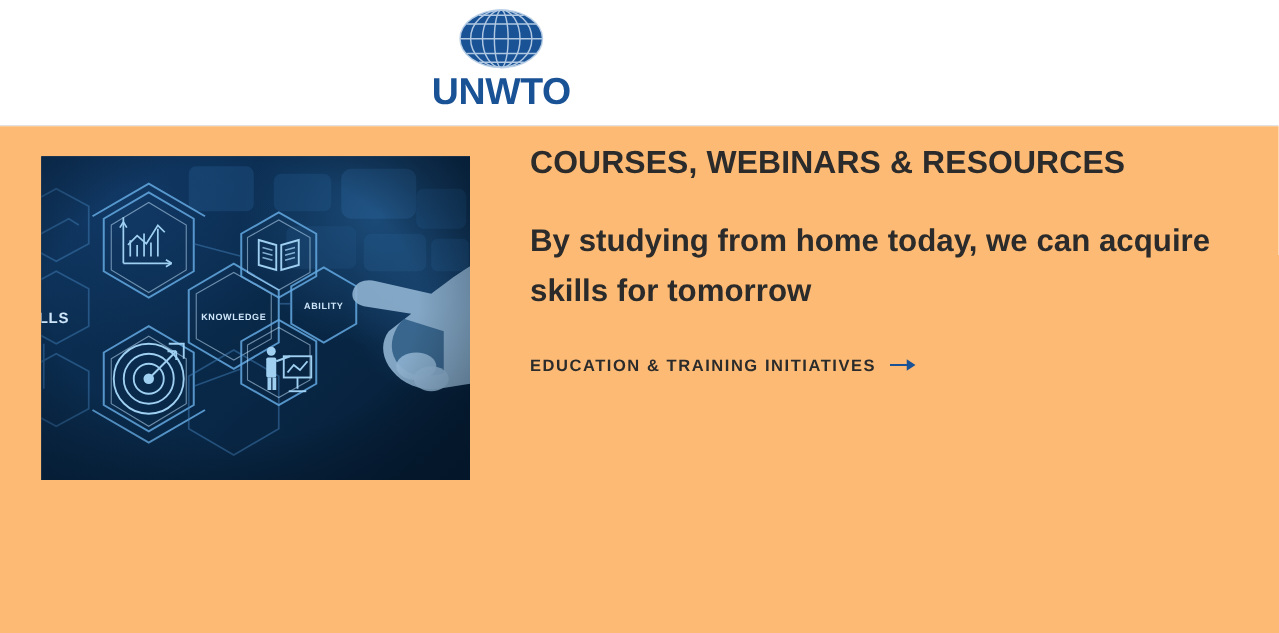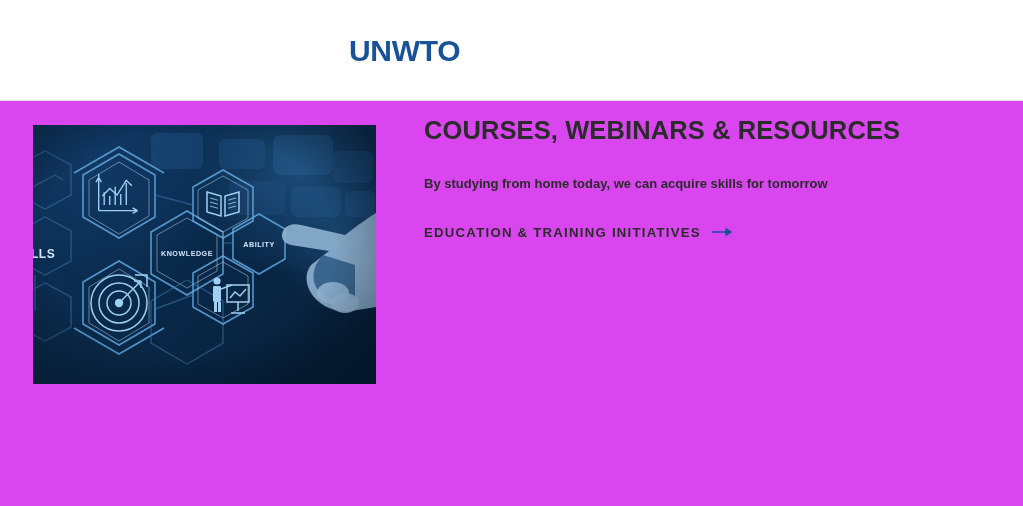--- a/index.html
+++ b/index.html
@@ -28,21 +28,21 @@
     border-bottom: 1px solid #e2e2e2;
   }
 
   .logo {
     position: absolute;
     left: 349px;
     top: 6px;
     width: 104px;
     height: 86px;
     display: flex;
-    flex-direction: row;
+    flex-direction: column;
     align-items: center;
     justify-content: flex-start;
     text-decoration: none;
   }
 
   .logo-globe { display: block; width: 72px; height: 50px; }
 
   .logo-wordmark {
     display: block;
     font-family: "Liberation Sans", sans-serif;
@@ -52,21 +52,21 @@
     color: #1a5296;
     line-height: 1;
     margin-top: 3px;
   }
 
   
   .content {
     position: relative;
     width: 1023px;
     height: 405px;
-    background: #d946ef;
+    background: #fdba74;
   }
 
   
   .promo-figure {
     position: absolute;
     left: 33px;
     top: 24px;
     width: 343px;
     height: 259px;
     overflow: hidden;
@@ -123,21 +123,21 @@
     font-weight: 700;
     letter-spacing: 0.1px;
     color: #2b2b2b;
     line-height: 1.25;
     white-space: nowrap;
   }
 
   .promo-lede {
     margin-top: 26px;
     font-family: "Liberation Sans", sans-serif;
-    font-size: 13px;
+    font-size: 25px;
     font-weight: 700;
     color: #2b2b2b;
     line-height: 1.62;
     max-width: 580px;
   }
 
   .promo-body {
     margin-top: 3px;
     font-family: "Liberation Sans", sans-serif;
     font-size: 20.5px;

